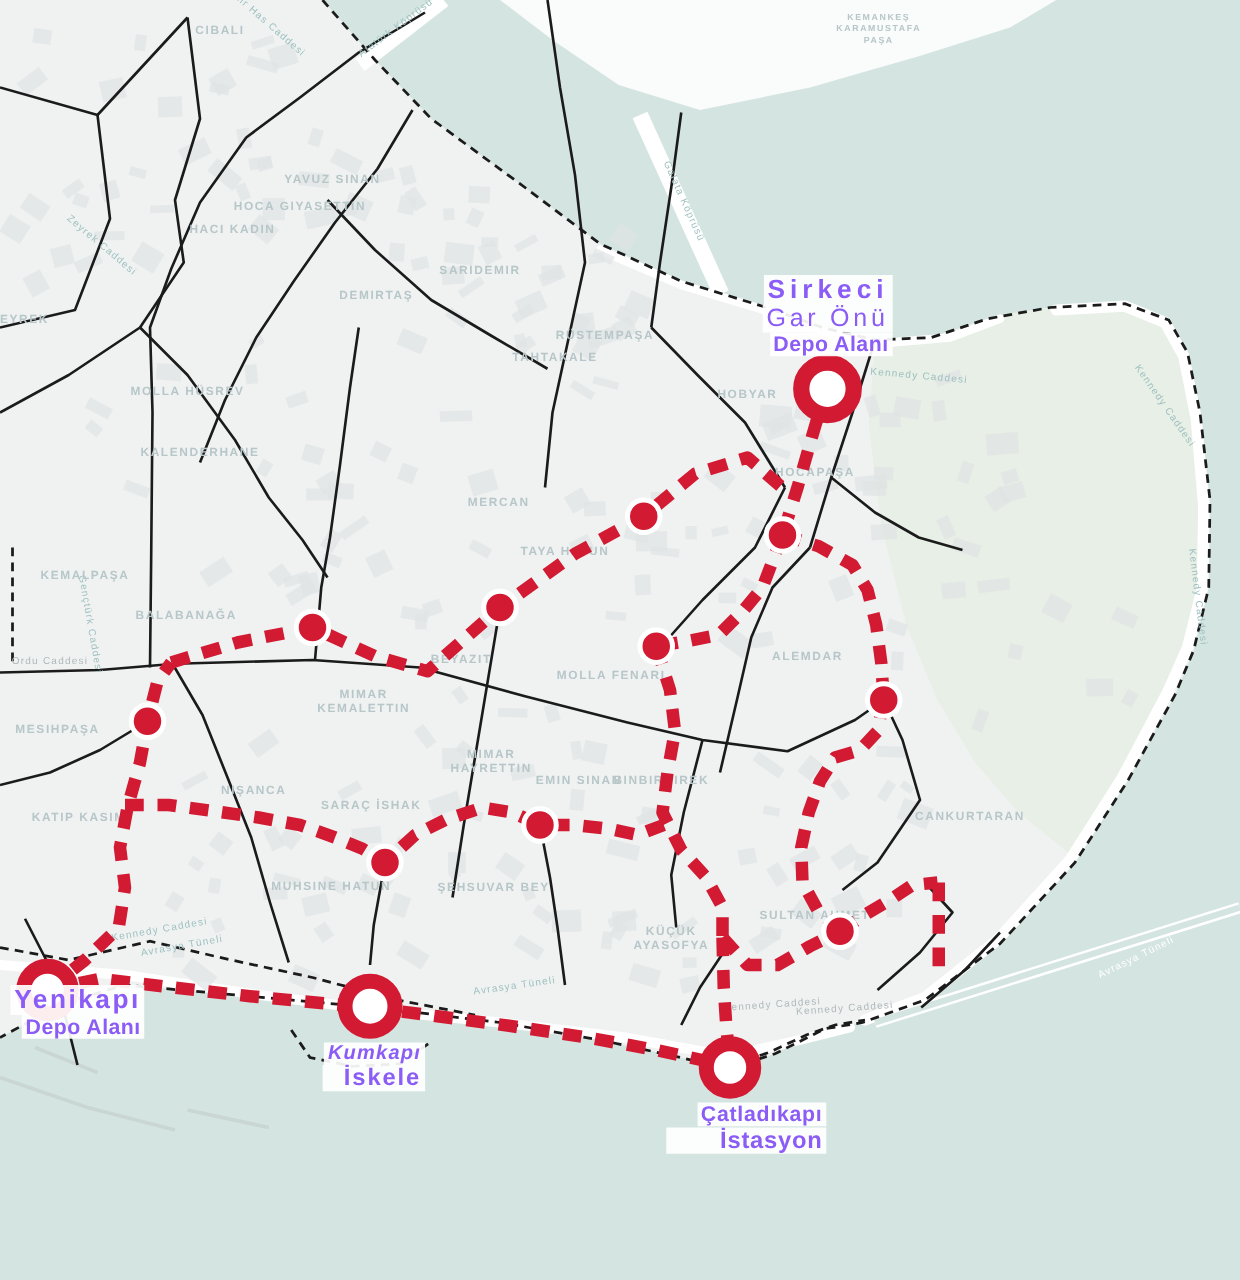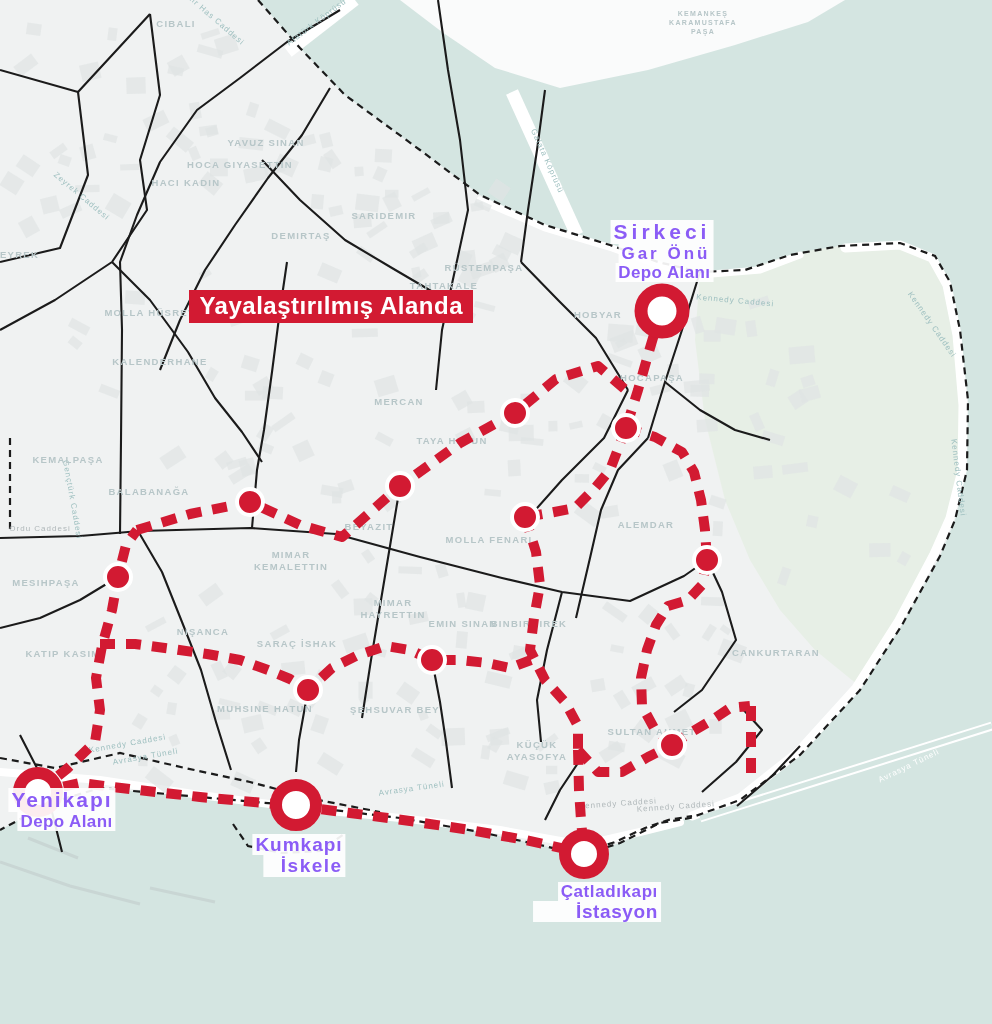--- a/index.html
+++ b/index.html
@@ -14,25 +14,25 @@
   .title-line{display:inline-block;background:var(--route-red);color:#fff;
               font-size:24px;font-weight:800;letter-spacing:.5px;
               padding:3px 10px 5px 10px;line-height:1.05;white-space:nowrap;}
 
   
   .terminal-label{position:absolute;z-index:25;transform:translateX(-50%);
                   text-align:right;color:#8b5cf6;line-height:1.12;}
   .terminal-label span{display:inline-block;background:rgba(255,255,255,.92);
                        padding:0 3px;font-weight:800;white-space:nowrap;}
   .t-sirkeci .l0{font-size:21px;letter-spacing:4px;}
-  .t-sirkeci .l1{font-size:17px;letter-spacing:3px;font-weight:700;}
+  .t-sirkeci .l1{font-size:20px;letter-spacing:3px;font-weight:400;}
   .t-sirkeci .l2{font-size:17px;letter-spacing:.4px;}
   .t-yenikapi .l0{font-size:21px;letter-spacing:2px;}
   .t-yenikapi .l1{font-size:17px;letter-spacing:.4px;}
-  .t-kumkapi .l0{font-size:19px;letter-spacing:1px;}
+  .t-kumkapi .l0{font-size:16px;letter-spacing:1px;font-style:italic;}
   .t-kumkapi .l1{font-size:19px;letter-spacing:1.5px;padding-left:17px;}
   .t-catladikapi .l0{font-size:17px;letter-spacing:.6px;}
   .t-catladikapi .l1{font-size:19px;letter-spacing:.6px;padding-left:43px;}
 </style>
 </head>
 <body style="--water: #d4e5e1; --land: #f0f2f2; --land-far: #fafbfb; --park: #e7efe6; --route-red: #d21a32; --boundary: #1b1b1b; --pier-gray: #c9d6d4; --road-white: #ffffff;">
 
 <div id="map">
 <svg viewBox="0 0 992 1024" width="992" height="1024">
 
@@ -421,21 +421,20 @@
       </g>
   <g id="terminals">
         <circle cx="662" cy="311" r="21" fill="#ffffff" stroke="#d21a32" stroke-width="13"></circle>
         <circle cx="38" cy="792" r="19" fill="#ffffff" stroke="#d21a32" stroke-width="12"></circle>
         <circle cx="296" cy="805" r="20" fill="#ffffff" stroke="#d21a32" stroke-width="12"></circle>
         <circle cx="584" cy="854" r="19" fill="#ffffff" stroke="#d21a32" stroke-width="12"></circle>
       </g>
 </svg>
 
   <div class="title-box">
-    <div class="title-line">Yayalaştırılmış Alanda</div>
   </div>
 
   <div id="terminal-labels">
       <div class="terminal-label t-sirkeci" style="left: 662px; top: 220px;">
         <div><span class="l0">Sirkeci</span></div>
         <div><span class="l1">Gar Önü</span></div>
         <div><span class="l2">Depo Alanı</span></div>
       </div>
       <div class="terminal-label t-yenikapi" style="left: 62px; top: 788px;">
         <div><span class="l0">Yenikapı</span></div>

